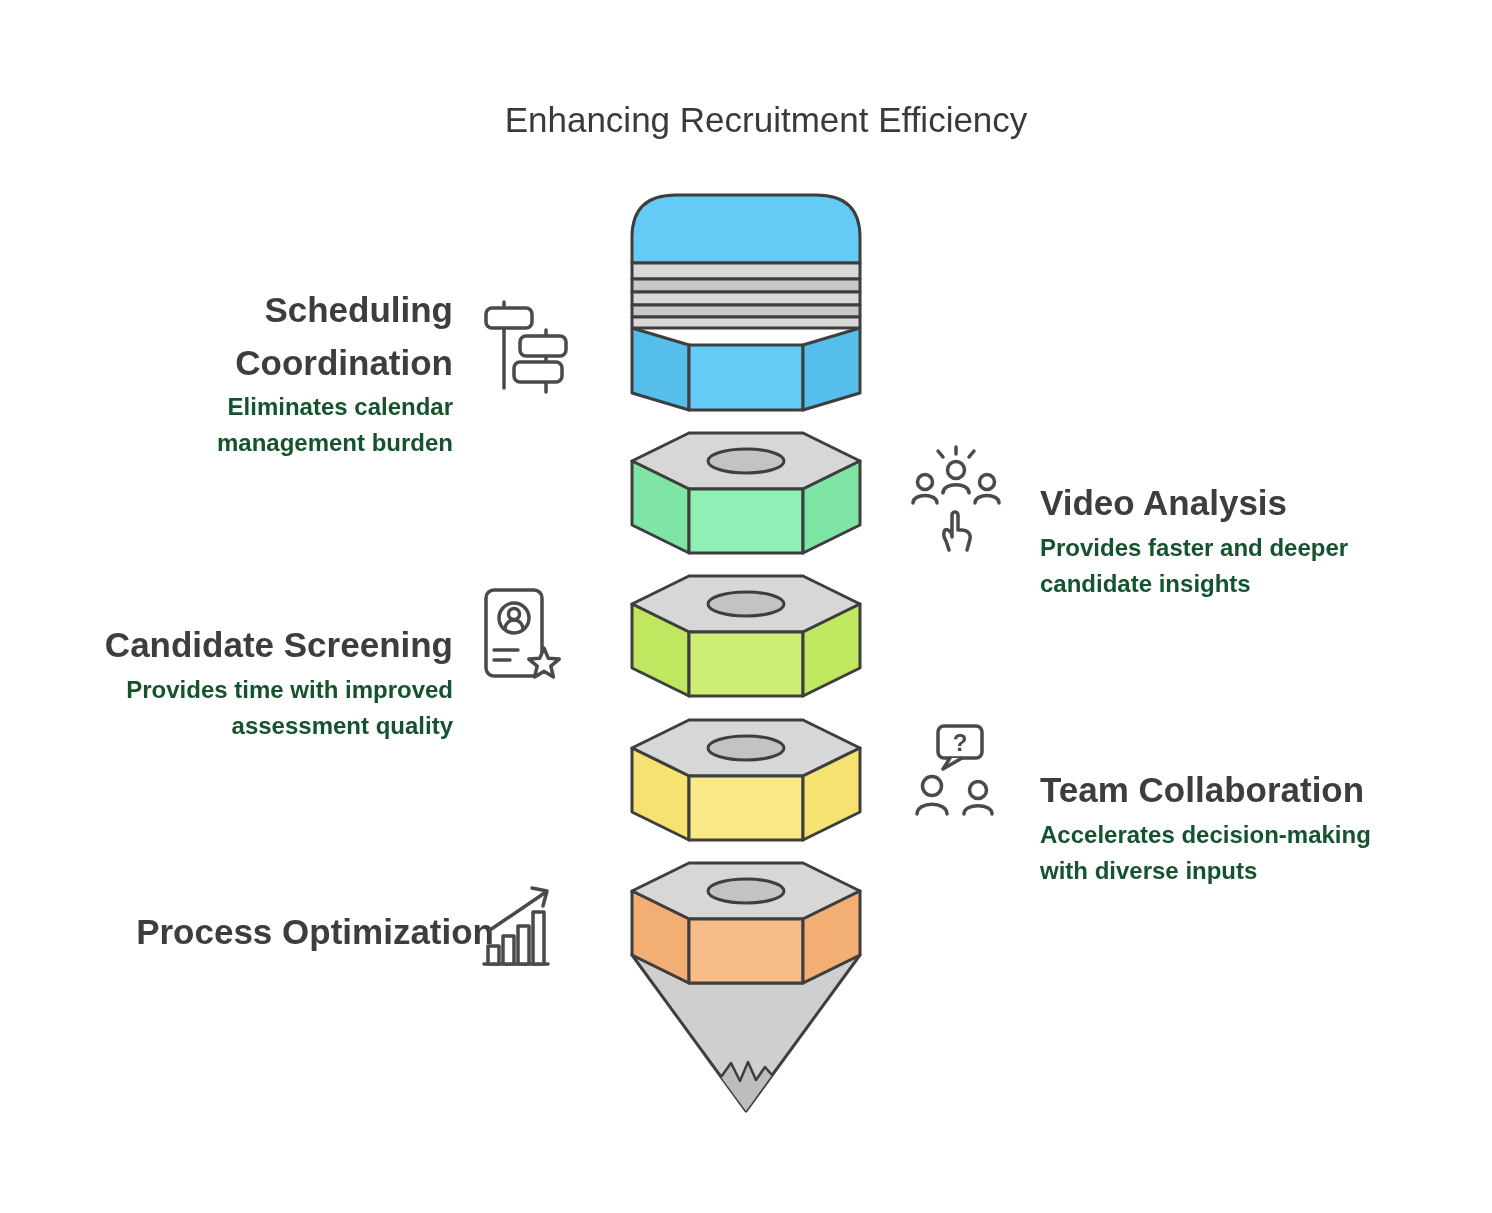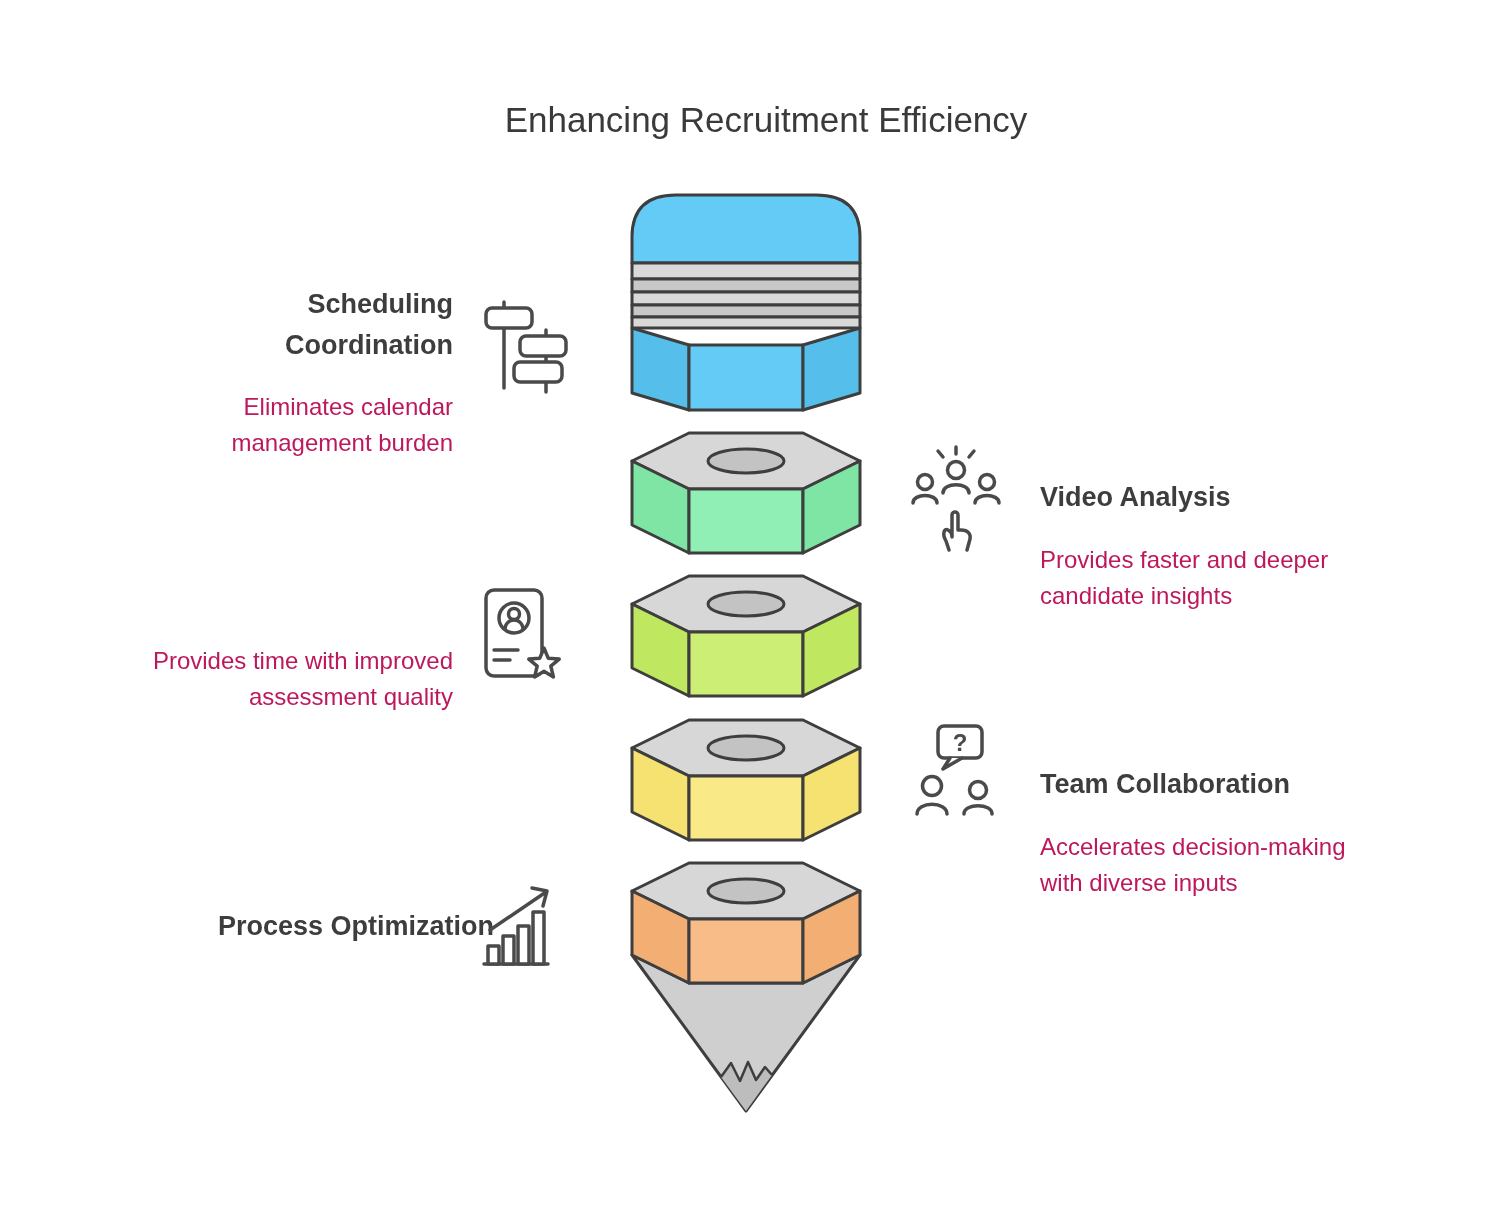--- a/index.html
+++ b/index.html
@@ -20,31 +20,30 @@
     text-align: center;
     font-size: 35px;
     font-weight: 400;
     color: #3a3a3a;
     padding-left: 20px;
   }
   .item { position: absolute; }
   .item-left { text-align: right; }
   .item-right { text-align: left; }
   .item-title {
-    font-size: 27px;
+    font-size: 35px;
     font-weight: 700;
     color: #3d3d3d;
     line-height: 1.5;
   }
   .nowrap { white-space: nowrap; }
   .item-desc {
-    margin-top: 24px;
     font-size: 24px;
-    font-weight: 400;
-    color: #be185d;
+    font-weight: 700;
+    color: #14532d;
     line-height: 1.5;
   }
   .item-left .item-desc { margin-left: auto; }
   .abs { position: absolute; }
   svg { overflow: visible; display: block; }
 </style>
 </head>
 <body>
 
 <div class="canvas">
@@ -108,20 +107,21 @@
 
     </g>
   </svg>
 
   <div class="item item-left" style="right:1039px; top:284px;">
     <div class="item-title" style="width:250px;">Scheduling Coordination</div>
     <div class="item-desc" style="width:240px;">Eliminates calendar management burden</div>
   </div>
 
   <div class="item item-left" style="right:1039px; top:619px;">
+    <div class="item-title nowrap">Candidate Screening</div>
     <div class="item-desc" style="width:330px;">Provides time with improved assessment quality</div>
   </div>
 
   <div class="item item-left" style="right:998px; top:906px;">
     <div class="item-title nowrap">Process Optimization</div>
   </div>
 
   <div class="item item-right" style="left:1040px; top:764px;">
     <div class="item-title nowrap">Team Collaboration</div>
     <div class="item-desc" style="width:350px;">Accelerates decision-making with diverse inputs</div>

